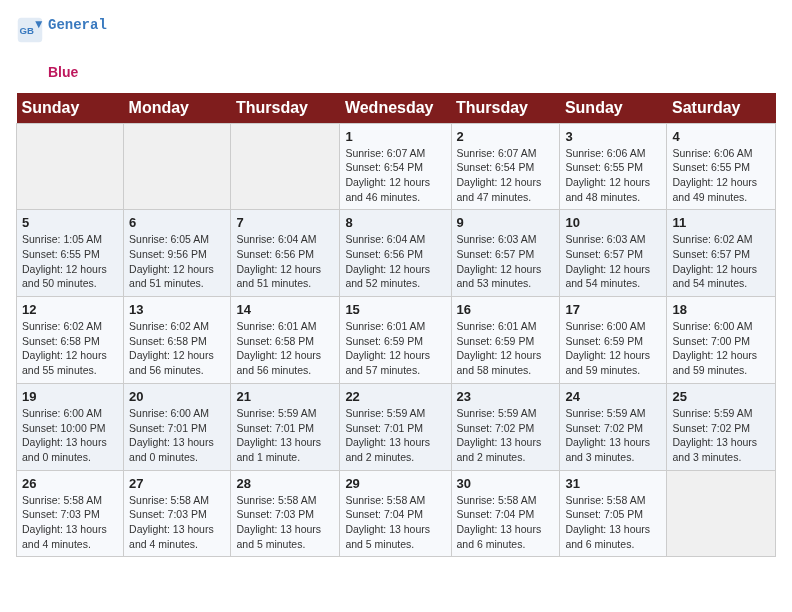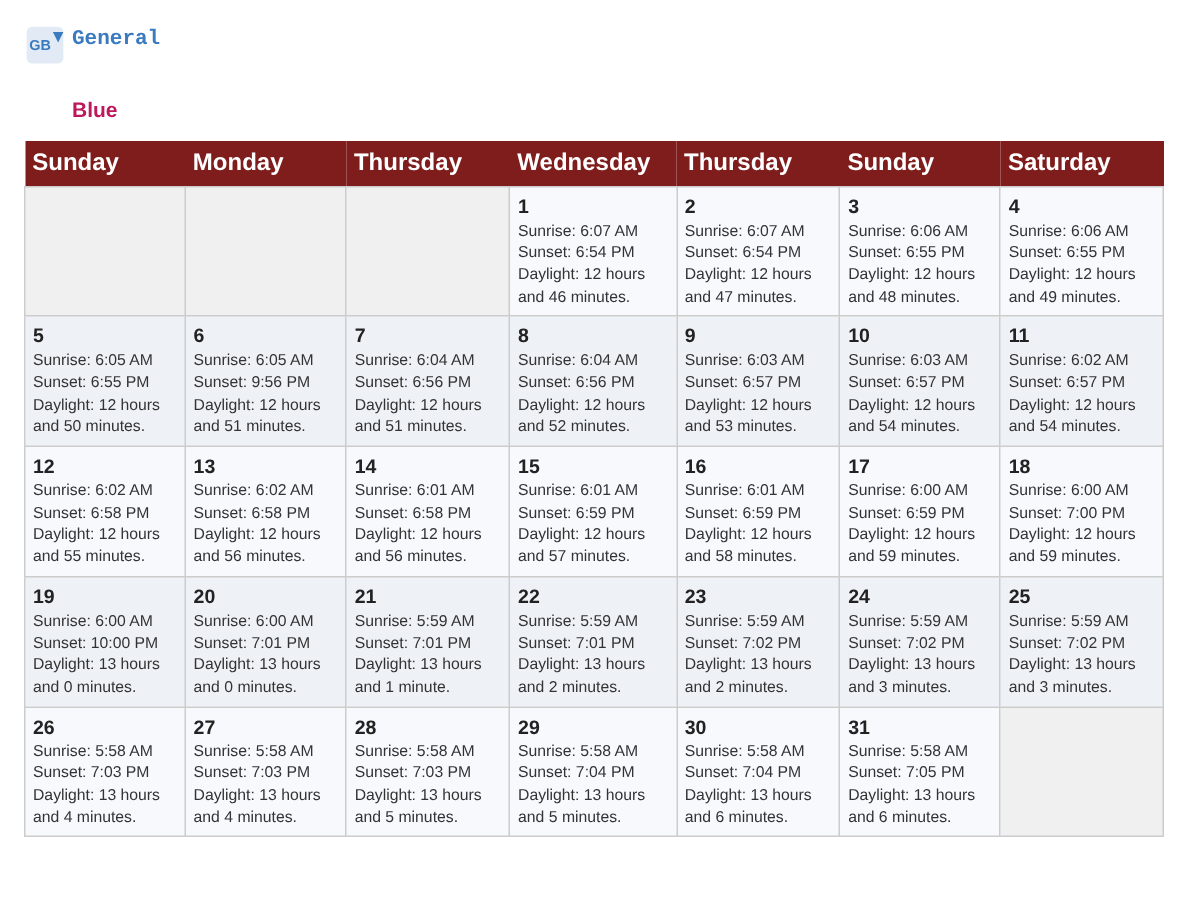--- a/index.html
+++ b/index.html
@@ -142,21 +142,21 @@
         <td>
           <div class="day-num">4</div>
           <div class="day-info">Sunrise: 6:06 AM
 Sunset: 6:55 PM
 Daylight: 12 hours and 49 minutes.</div>
         </td>
       </tr>
       <tr>
         <td>
           <div class="day-num">5</div>
-          <div class="day-info">Sunrise: 6:05 AM
+          <div class="day-info">Sunrise: 1:05 AM
 Sunset: 6:55 PM
 Daylight: 12 hours and 50 minutes.</div>
         </td>
         <td>
           <div class="day-num">6</div>
           <div class="day-info">Sunrise: 6:05 AM
 Sunset: 9:56 PM
 Daylight: 12 hours and 51 minutes.</div>
         </td>
         <td>

